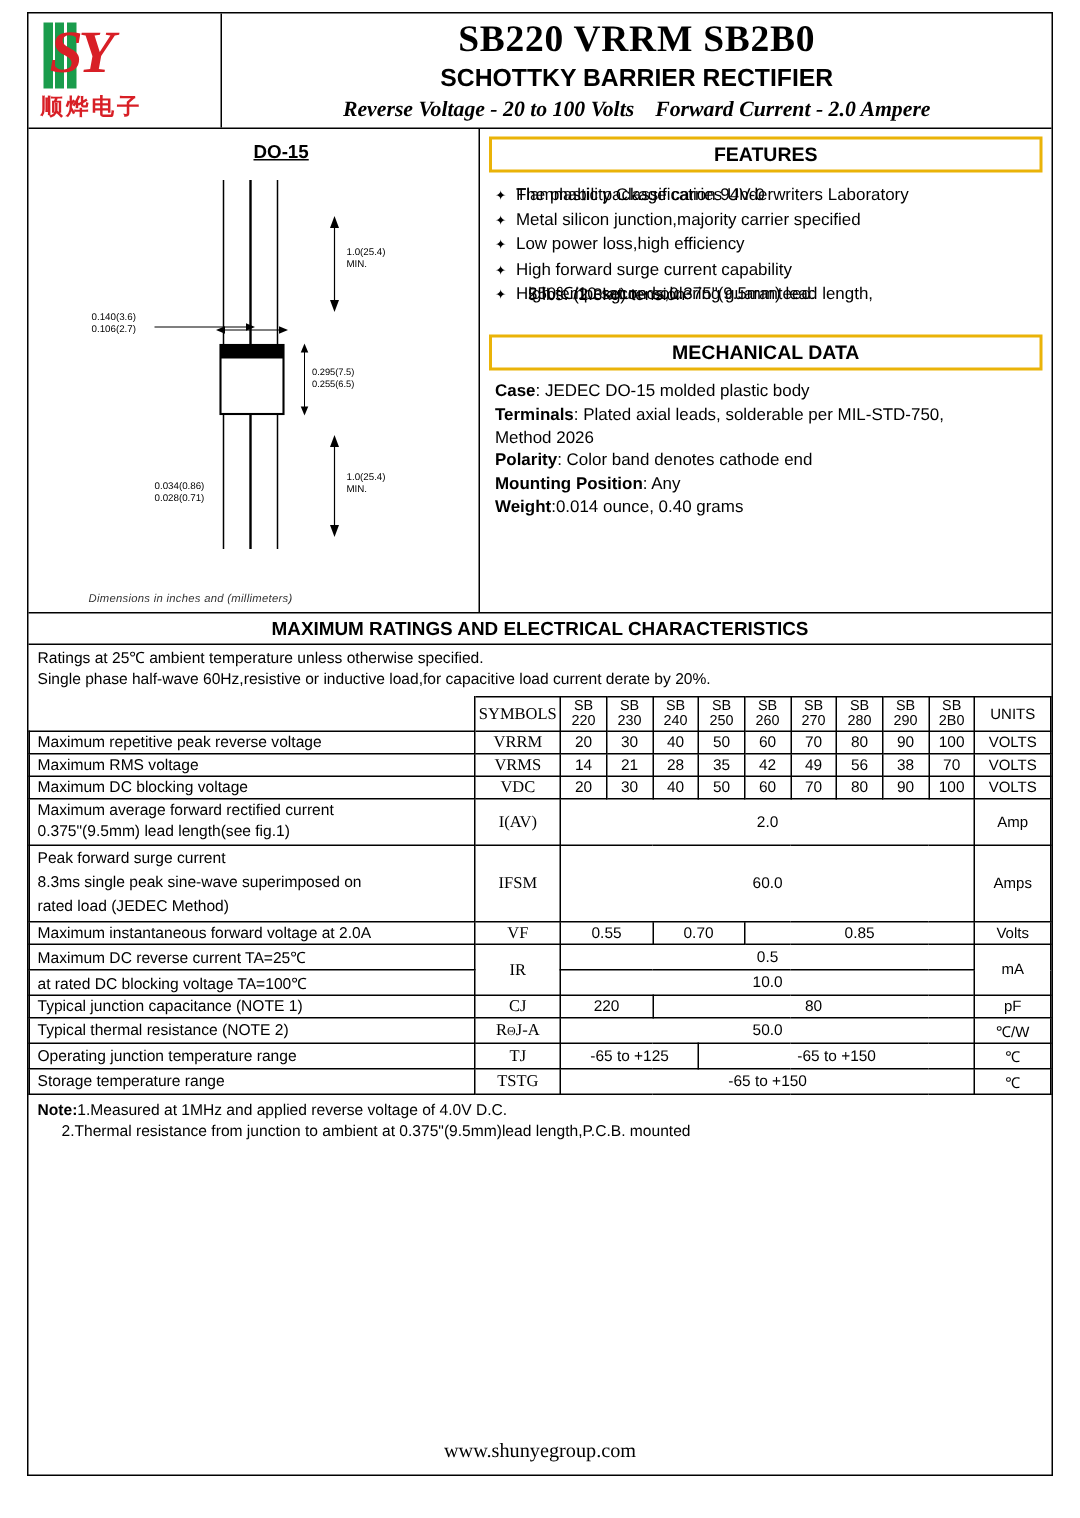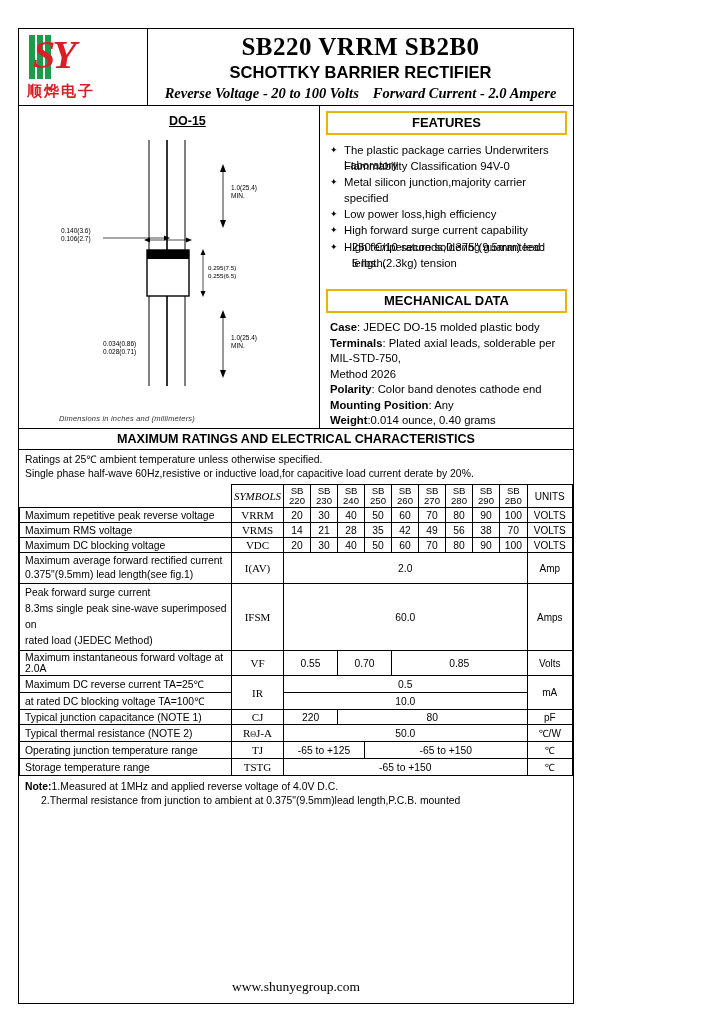--- a/index.html
+++ b/index.html
@@ -5,22 +5,22 @@
   html,body{margin:0;padding:0;}
   body{
     width:720px;height:1012px;
     background:#ffffff;
     font-family:"Liberation Sans", sans-serif;
     color:#000;
     position:relative;
   }
   .page{
     position:absolute;
-    left:18px; top:28px;
-    width:556px; height:976px;
+    left:18px; top:8px;
+    width:684px; height:976px;
     border:1px solid #000;
     box-sizing:border-box;
   }
   
   .header{
     display:flex;
     height:76px;
     border-bottom:1px solid #000;
   }
   .logo-cell{
@@ -302,21 +302,21 @@
     <div class="rtitle">MAXIMUM RATINGS AND ELECTRICAL CHARACTERISTICS</div>
     <div class="rnote">
       <div>Ratings at 25℃ ambient temperature unless otherwise specified.</div>
       <div>Single phase half-wave 60Hz,resistive or inductive load,for capacitive load current derate by 20%.</div>
     </div>
 
     <table>
       <tbody>
           <tr>
         <td style="border-left:none;border-top:none;border-bottom:none;width:300px;"></td>
-        <td class="sym" style="font-style:italic;">SYMBOLS</td>
+        <td class="sym" style="">SYMBOLS</td>
         <td class="hdrcell">SB<br>220</td>
         <td class="hdrcell">SB<br>230</td>
         <td class="hdrcell">SB<br>240</td>
         <td class="hdrcell">SB<br>250</td>
         <td class="hdrcell">SB<br>260</td>
         <td class="hdrcell">SB<br>270</td>
         <td class="hdrcell">SB<br>280</td>
         <td class="hdrcell">SB<br>290</td>
         <td class="hdrcell">SB<br>2B0</td>
         <td class="unitcell">UNITS</td>

